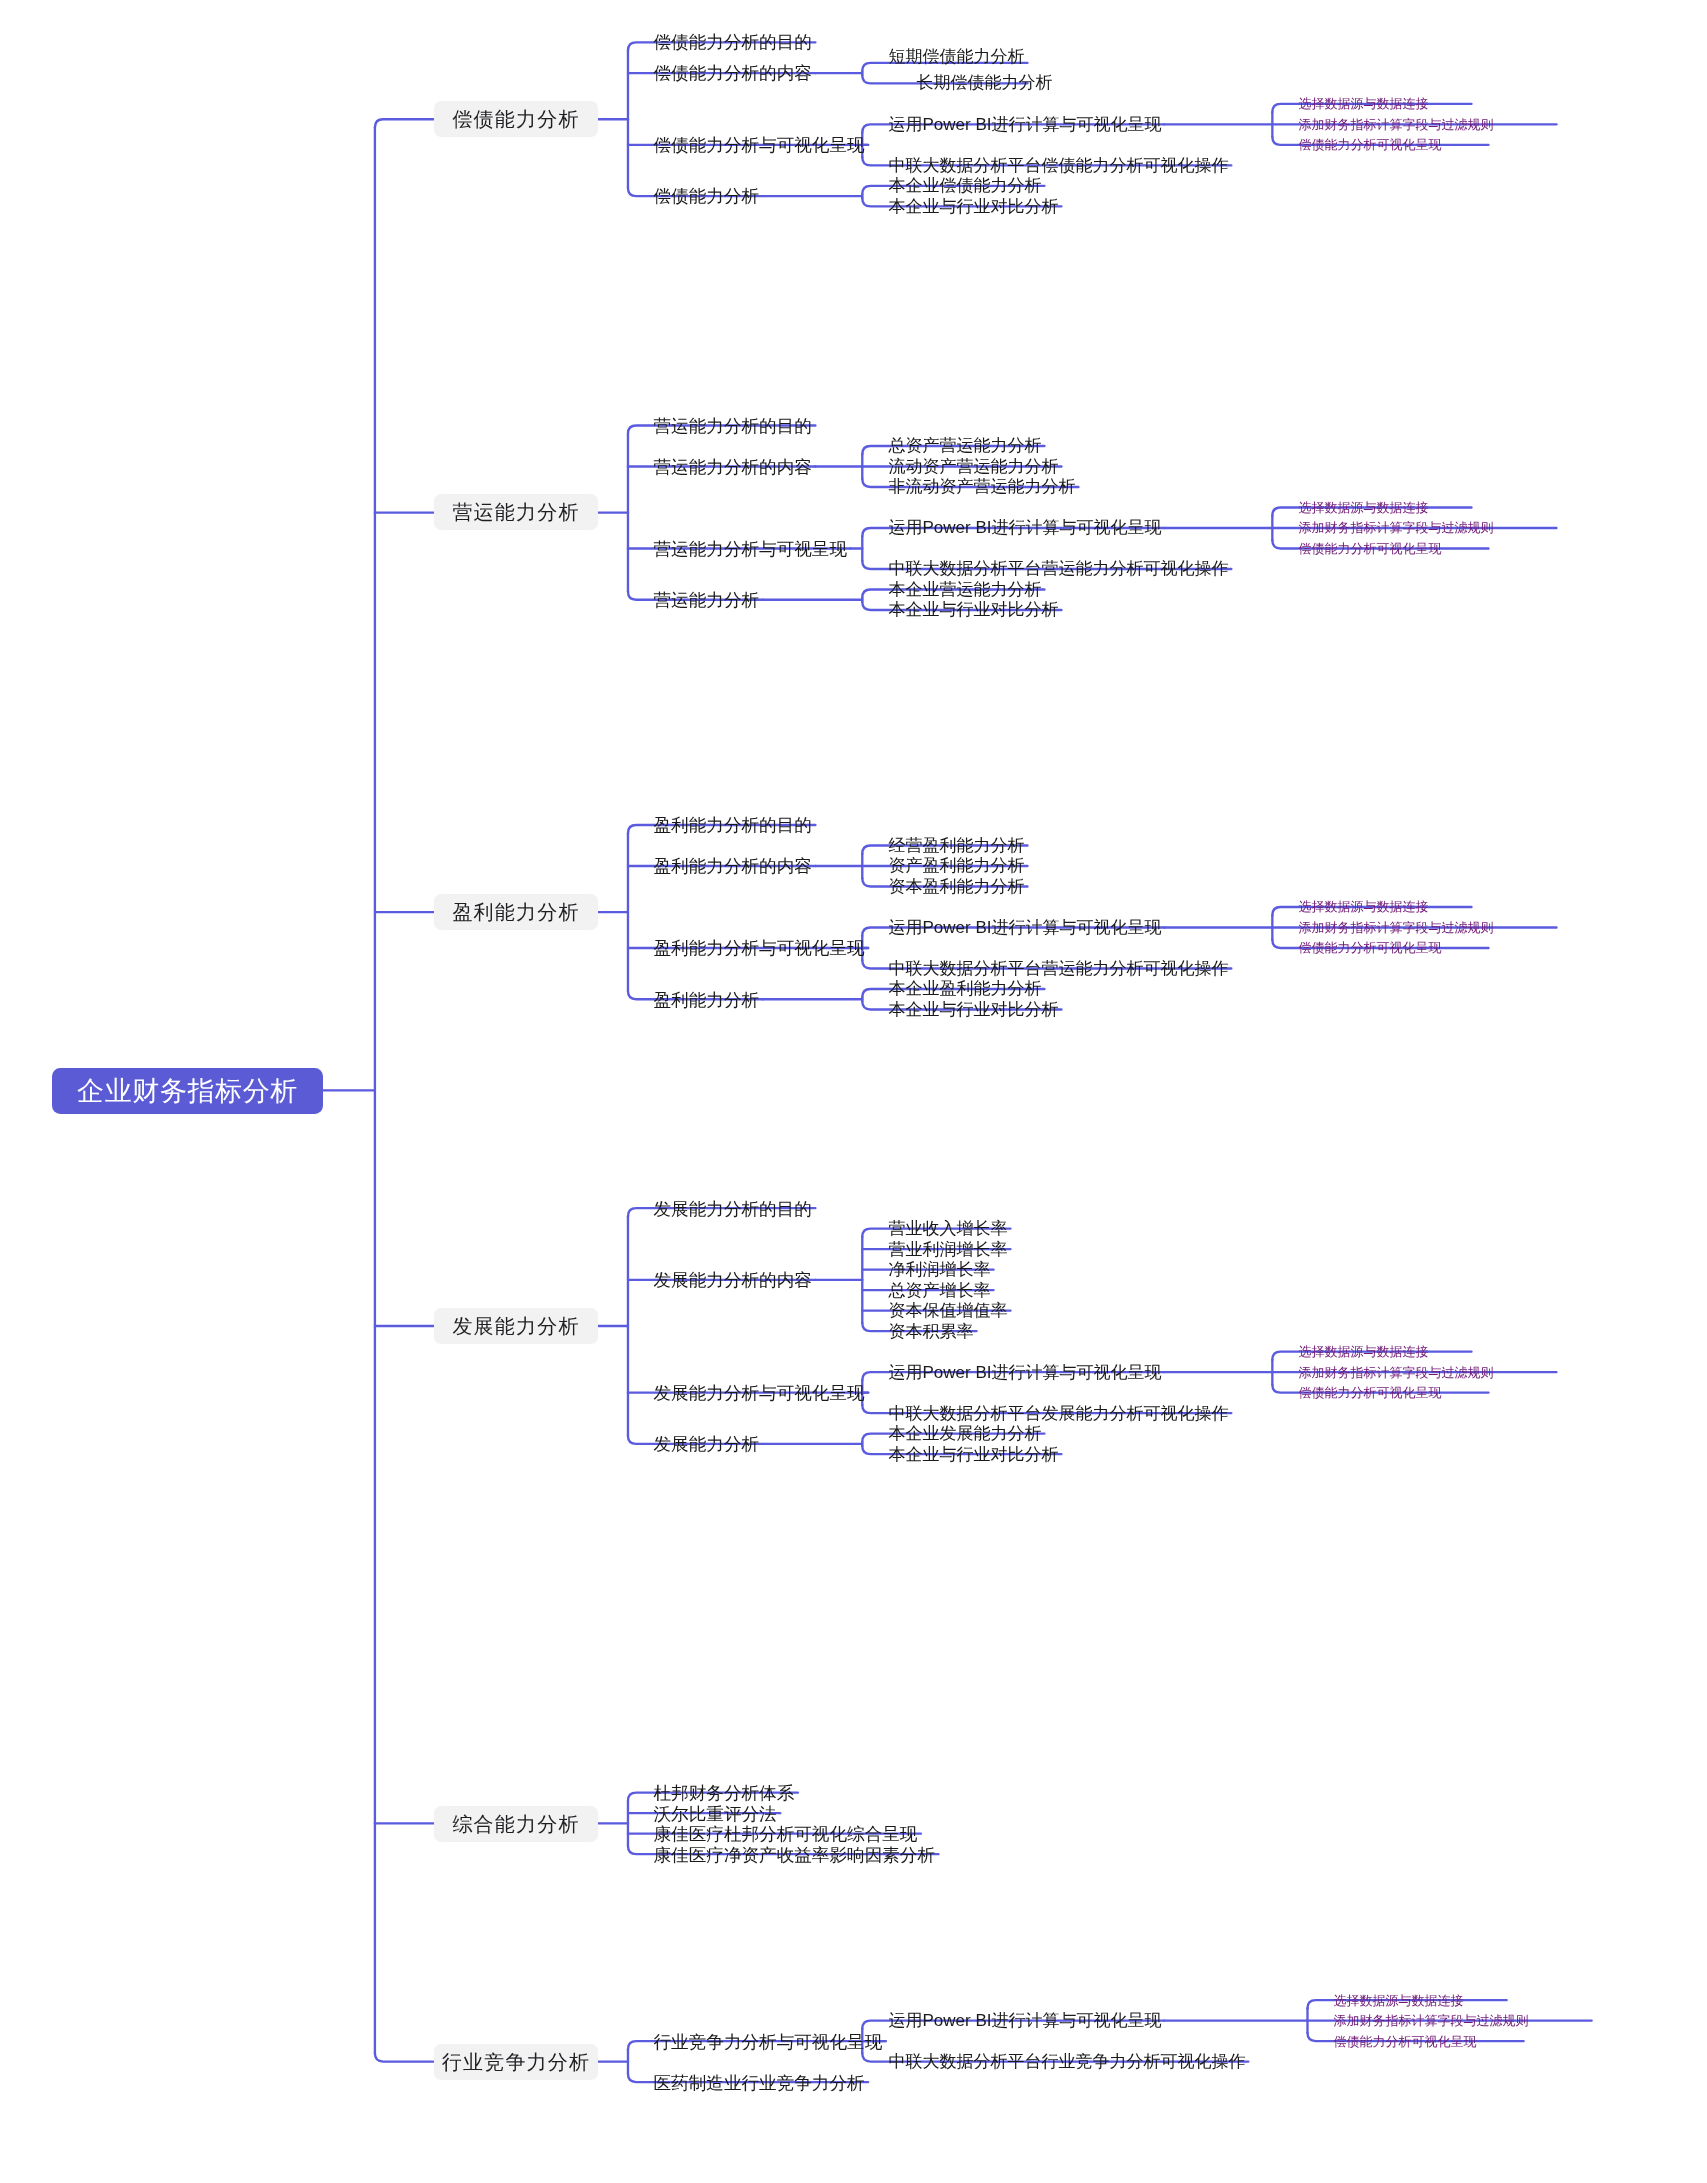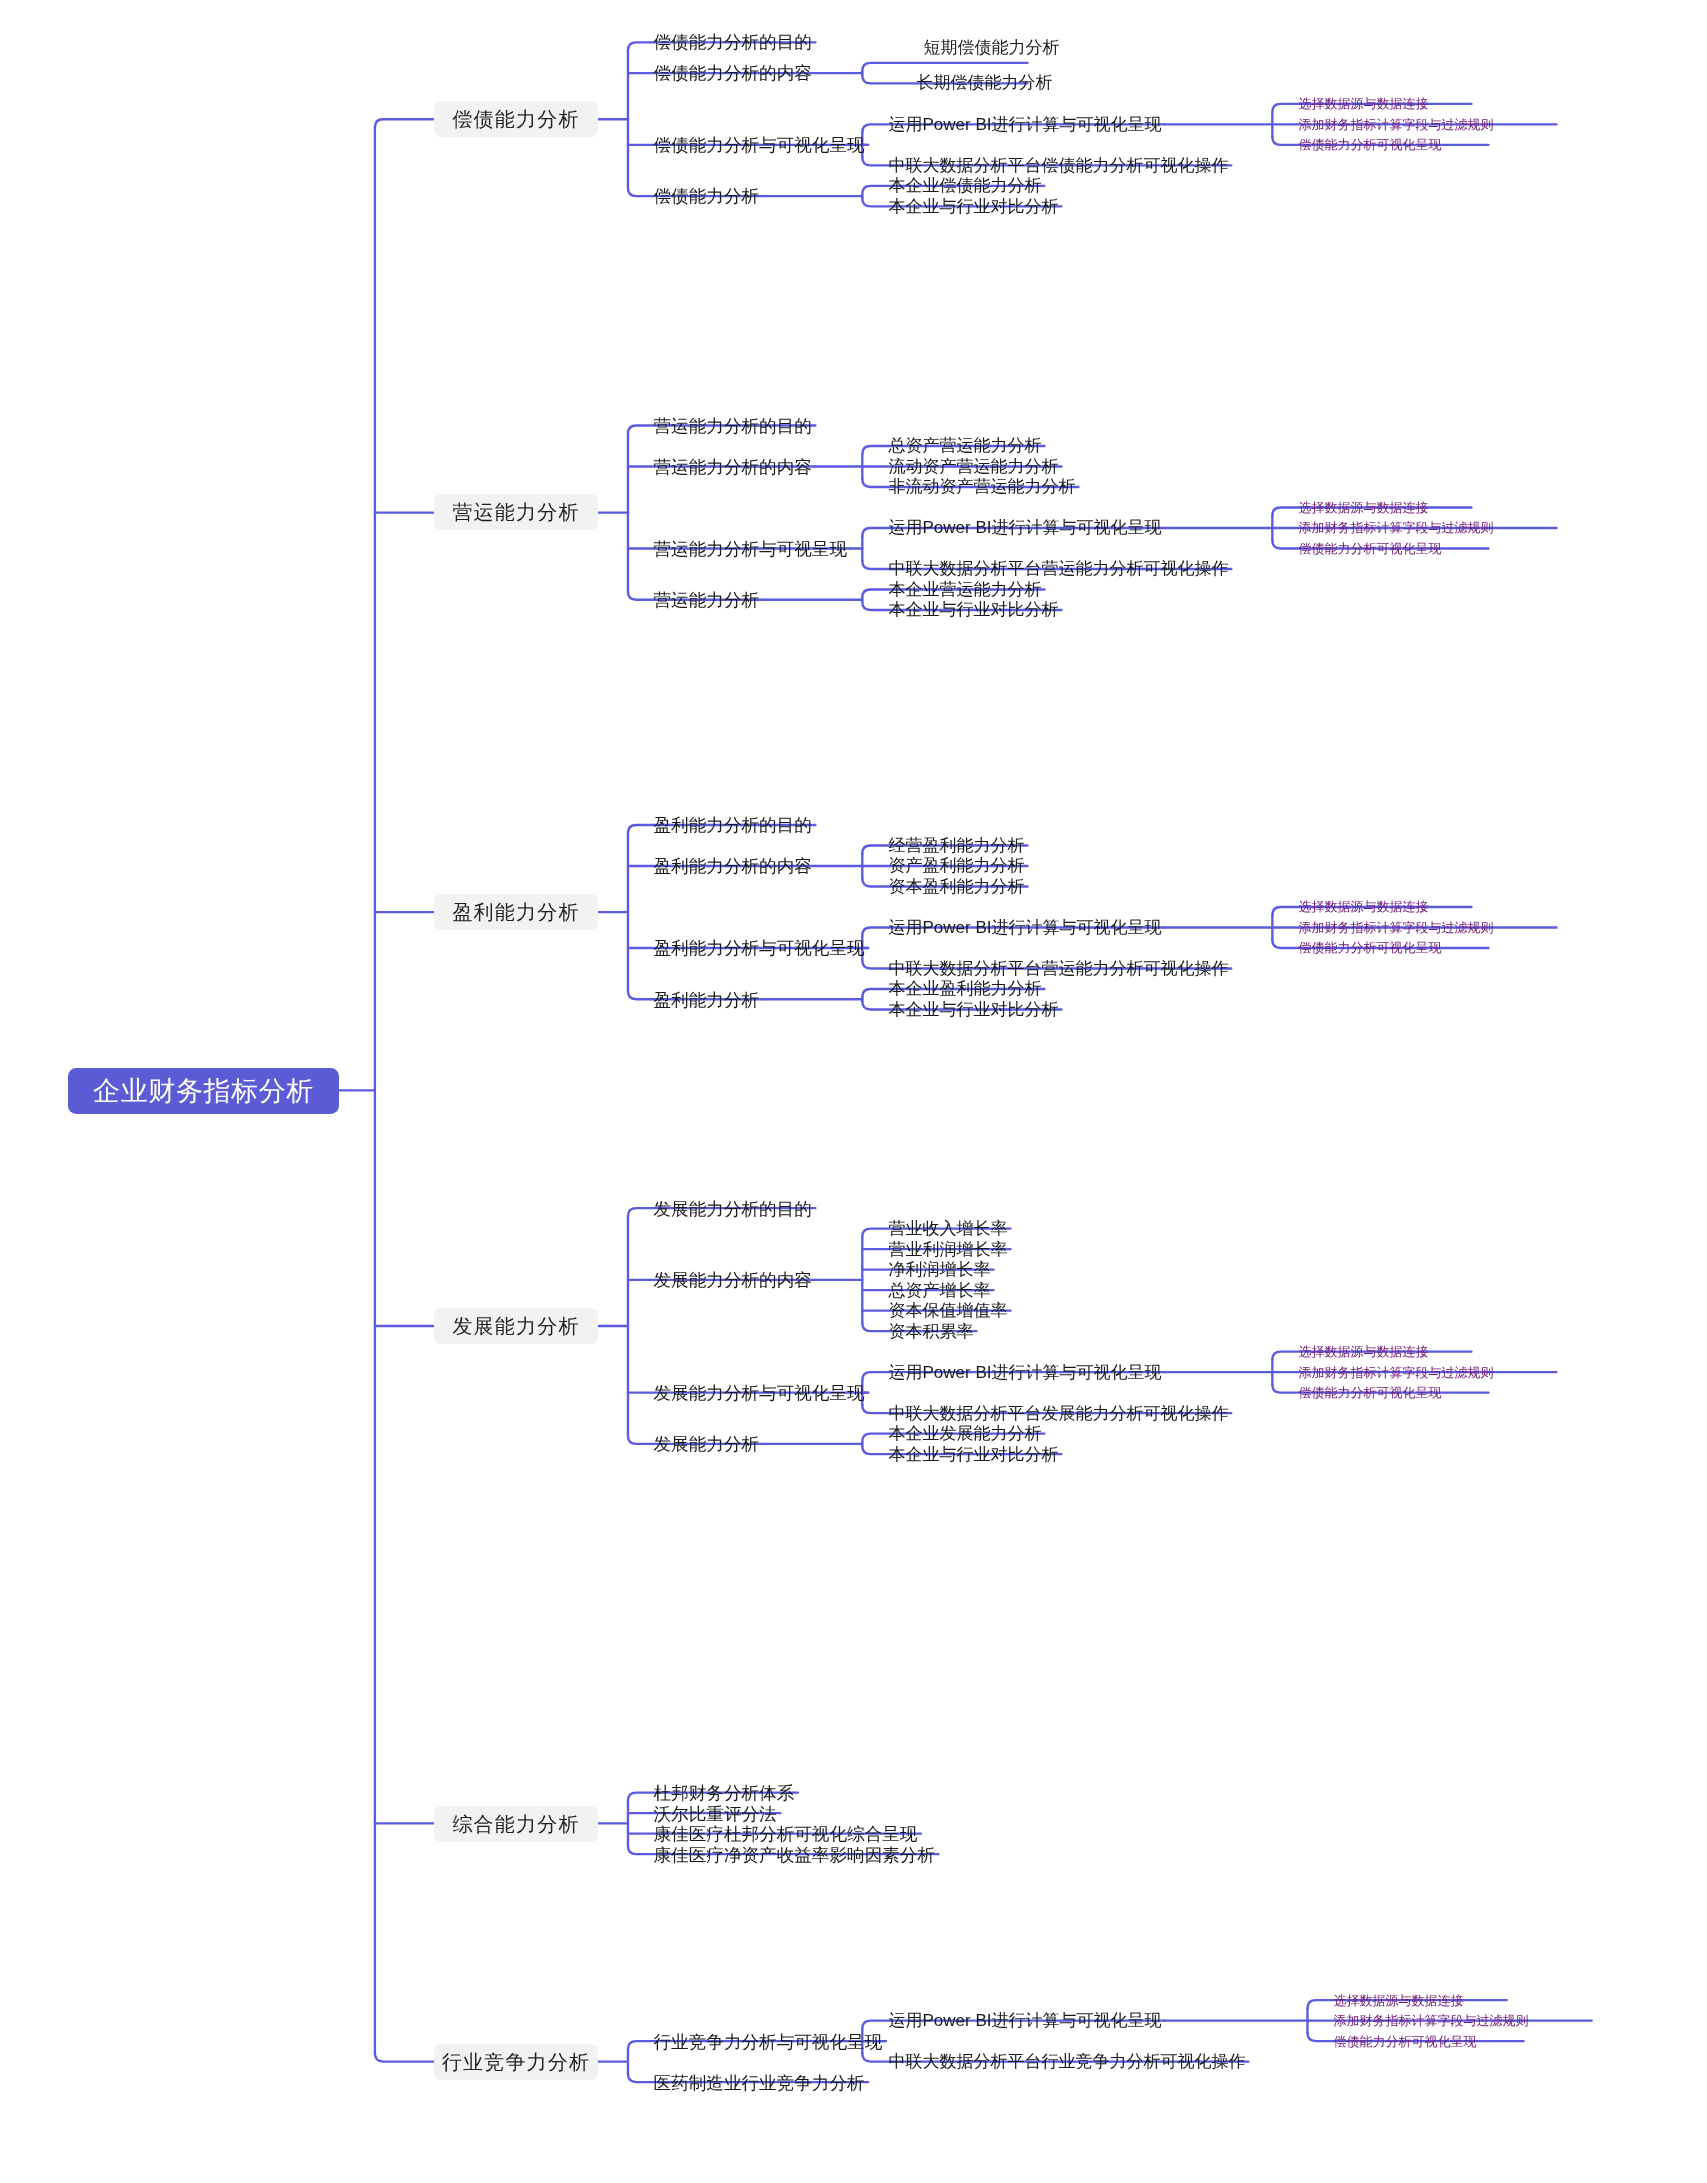--- a/index.html
+++ b/index.html
@@ -202,21 +202,21 @@
       <path d="M 1472 3463 V 3505" fill="none" stroke="#5b5be0" stroke-width="4" stroke-linecap="round" stroke-linejoin="round"></path>
       <path d="M 1472 3463 Q 1472 3449 1486 3449 H 1987.671875" fill="none" stroke="#5b5be0" stroke-width="4" stroke-linecap="round" stroke-linejoin="round"></path>
       <path d="M 1472 3505 Q 1472 3519 1486 3519 H 2131" fill="none" stroke="#5b5be0" stroke-width="4" stroke-linecap="round" stroke-linejoin="round"></path>
       <path d="M 1987.671875 3449 H 2232" fill="none" stroke="#5b5be0" stroke-width="4" stroke-linecap="round" stroke-linejoin="round"></path>
       <path d="M 2232 3428 V 3470" fill="none" stroke="#5b5be0" stroke-width="4" stroke-linecap="round" stroke-linejoin="round"></path>
       <path d="M 2232 3428 Q 2232 3414 2246 3414 H 2572" fill="none" stroke="#5b5be0" stroke-width="4" stroke-linecap="round" stroke-linejoin="round"></path>
       <path d="M 2232 3449 H 2717" fill="none" stroke="#5b5be0" stroke-width="4" stroke-linecap="round" stroke-linejoin="round"></path>
       <path d="M 2232 3470 Q 2232 3484 2246 3484 H 2601" fill="none" stroke="#5b5be0" stroke-width="4" stroke-linecap="round" stroke-linejoin="round"></path>
     </svg>
   <div id="node-layer">
-      <div class="node node-root" style="left: 52px; top: 1068px; width: 271px; height: 46px; margin-left: 16px;">企业财务指标分析</div>
+      <div class="node node-root" style="left: 52px; top: 1068px; width: 271px; height: 46px;">企业财务指标分析</div>
       <div class="node node-l1" style="left: 434px; top: 101px; width: 164px; height: 36px;">偿债能力分析</div>
       <div class="node node-l1" style="left: 434px; top: 494px; width: 164px; height: 36px;">营运能力分析</div>
       <div class="node node-l1" style="left: 434px; top: 894px; width: 164px; height: 36px;">盈利能力分析</div>
       <div class="node node-l1" style="left: 434px; top: 1308px; width: 164px; height: 36px;">发展能力分析</div>
       <div class="node node-l1" style="left: 434px; top: 1806px; width: 164px; height: 36px;">综合能力分析</div>
       <div class="node node-l1" style="left: 434px; top: 2044px; width: 164px; height: 36px;">行业竞争力分析</div>
       <div class="node node-l2" style="left: 650px; top: 30.5px; width: 165px; height: 23.4px; text-align: right;">偿债能力分析的目的</div>
       <div class="node node-l2" style="left: 650px; top: 61px; width: 165px; height: 23.4px;">偿债能力分析的内容</div>
       <div class="node node-l2" style="left: 650px; top: 133px; width: 218px; height: 23.4px;">偿债能力分析与可视化呈现</div>
       <div class="node node-l2" style="left: 650px; top: 184px; width: 113px; height: 23.4px;">偿债能力分析</div>
@@ -231,21 +231,21 @@
       <div class="node node-l2" style="left: 650px; top: 1197px; width: 165px; height: 23.4px;">发展能力分析的目的</div>
       <div class="node node-l2" style="left: 650px; top: 1268px; width: 165px; height: 23.4px;">发展能力分析的内容</div>
       <div class="node node-l2" style="left: 650px; top: 1381px; width: 218px; height: 23.4px;">发展能力分析与可视化呈现</div>
       <div class="node node-l2" style="left: 650px; top: 1432px; width: 113px; height: 23.4px;">发展能力分析</div>
       <div class="node node-l2" style="left: 650px; top: 1781px; width: 148px; height: 23.4px;">杜邦财务分析体系</div>
       <div class="node node-l2" style="left: 650px; top: 1802px; width: 130px; height: 23.4px;">沃尔比重评分法</div>
       <div class="node node-l2" style="left: 650px; top: 1822px; width: 271px; height: 23.4px;">康佳医疗杜邦分析可视化综合呈现</div>
       <div class="node node-l2" style="left: 650px; top: 1843px; width: 288px; height: 23.4px;">康佳医疗净资产收益率影响因素分析</div>
       <div class="node node-l2" style="left: 650px; top: 2030px; width: 236px; height: 23.4px;">行业竞争力分析与可视化呈现</div>
       <div class="node node-l2" style="left: 650px; top: 2071px; width: 218px; height: 23.4px;">医药制造业行业竞争力分析</div>
-      <div class="node node-l3" style="left: 885px; top: 36px; width: 143px; height: 23.4px; margin-left: 35px;">短期偿债能力分析</div>
+      <div class="node node-l3" style="left: 885px; top: 45px; width: 143px; height: 23.4px;">短期偿债能力分析</div>
       <div class="node node-l3" style="left: 913px; top: 71px; width: 143px; height: 23.4px;">长期偿债能力分析</div>
       <div class="node node-l3" style="left: 885px; top: 113px; width: 280px; height: 23.4px;">运用Power BI进行计算与可视化呈现</div>
       <div class="node node-l3" style="left: 885px; top: 154px; width: 347px; height: 23.4px;">中联大数据分析平台偿债能力分析可视化操作</div>
       <div class="node node-l3" style="left: 885px; top: 174px; width: 160px; height: 23.4px;">本企业偿债能力分析</div>
       <div class="node node-l3" style="left: 885px; top: 195px; width: 177px; height: 23.4px;">本企业与行业对比分析</div>
       <div class="node node-l3" style="left: 885px; top: 434px; width: 160px; height: 23.4px;">总资产营运能力分析</div>
       <div class="node node-l3" style="left: 885px; top: 455px; width: 177px; height: 23.4px;">流动资产营运能力分析</div>
       <div class="node node-l3" style="left: 885px; top: 475px; width: 194px; height: 23.4px; text-align: right;">非流动资产营运能力分析</div>
       <div class="node node-l3" style="left: 885px; top: 516px; width: 280px; height: 23.4px;">运用Power BI进行计算与可视化呈现</div>
       <div class="node node-l3" style="left: 885px; top: 557px; width: 347px; height: 23.4px;">中联大数据分析平台营运能力分析可视化操作</div>

